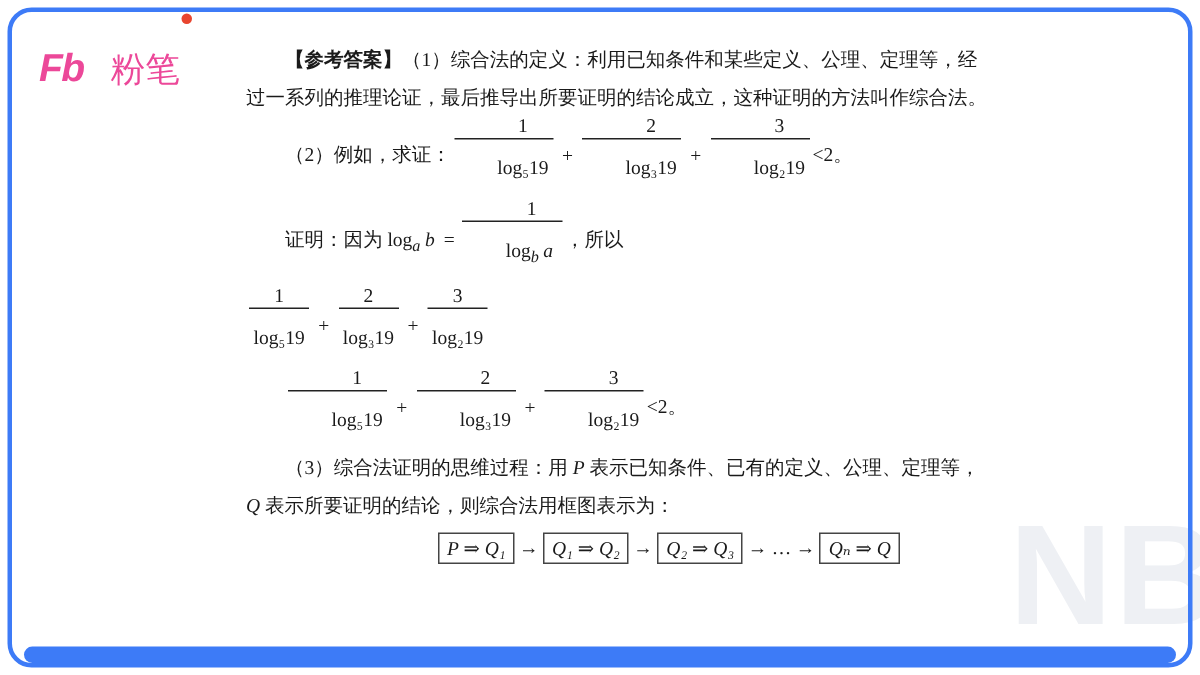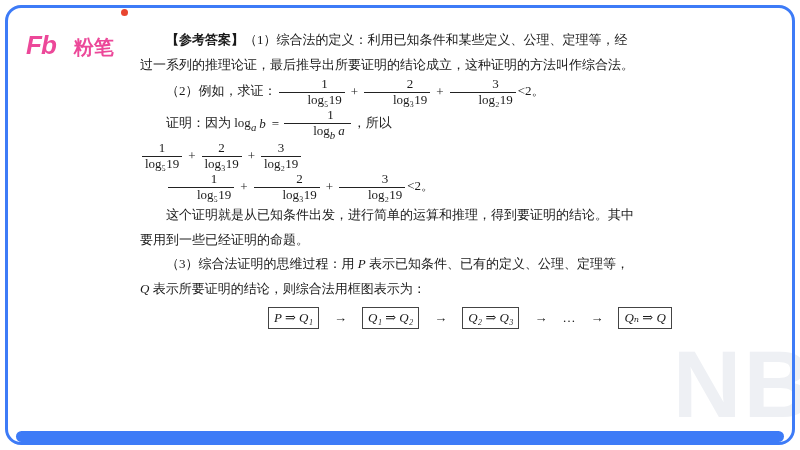--- a/index.html
+++ b/index.html
@@ -16,54 +16,54 @@
   }
   .bottom-bar {
     position:absolute; left:16px; right:16px; bottom:8px; height:11px;
     background:#3d7bf7; border-radius:8px; z-index:3;
   }
   .logo {
     position:absolute; left:26px; top:11px; display:flex; align-items:baseline; gap:18px;
     color:#ec4899; font-family:"Liberation Sans","DejaVu Sans",sans-serif; z-index:4;margin-top:19px;
   }
   .logo .fb { font-size:26px; font-weight:bold; font-style:italic; letter-spacing:-1px; }
-  .logo .name { font-size:20px; font-weight:bold; }
+  .logo .name { font-size:23px; font-weight:normal; }
   .red-dot {
     position:absolute; left:121px; top:9px; width:7px; height:7px;
     border-radius:50%; background:#e8452f; z-index:4;
   }
   .watermark {
     position:absolute; right:-14px; top:330px; font-size:95px; font-weight:bold;
     color:#eef0f4; font-family:"Liberation Sans","DejaVu Sans",sans-serif;
     letter-spacing:2px; z-index:0; user-select:none;
   }
 
   .content {
-    position:absolute; left:140px; top:28px; width:494px;
+    position:absolute; left:164px; top:28px; width:494px;
     font-size:13px; line-height:1.9; z-index:1;
   }
   .content p { margin:0; }
   .indent { text-indent:2em; }
   .label { font-weight:bold; }
   .it { font-style:italic; }
   .sp { margin:0 3px; }
   .op { margin:0 4px; }
 
   .frac {
     display:inline-flex; flex-direction:column; align-items:center;
     vertical-align:middle; line-height:1.15; margin:0 2px; text-align:center;
   }
   .frac .num { display:block; padding:0 3px; }
-  .frac .den { display:block; border-top:1px solid #222; padding:0 3px; white-space:nowrap; }
+  .frac .den { display:block; border-top:1px solid #222; padding:12px 3px; white-space:nowrap; }
 
   .eqline { margin:2px 0; }
   .eq2 { margin-left:190px; }
 
   .flow {
-    display:flex; align-items:center; gap:15px; margin:4px 0 4px 128px;
+    display:flex; align-items:center; gap:3px; margin:4px 0 4px 128px;
     font-size:13px; white-space:nowrap;
   }
   .flow .box { border:1px solid #444; padding:0 5px; font-style:italic; line-height:1.5; }
   .flow .arr, .flow .ellipsis { color:#1a1a1a; }
 </style>
 </head>
 <body>
 
 <div class="page">
 
@@ -114,21 +114,20 @@
           <span class="num">1</span>
           <span class="den">log₅19</span>
         </span><span class="op">+</span><span class="frac">
           <span class="num">2</span>
           <span class="den">log₃19</span>
         </span><span class="op">+</span><span class="frac">
           <span class="num">3</span>
           <span class="den">log₂19</span>
         </span><span>&lt;2。</span></p>
 
-    <p class="indent">这个证明就是从已知条件出发，进行简单的运算和推理，得到要证明的结论。其中要用到一些已经证明的命题。</p>
 
     <p class="indent"><span>（3）综合法证明的思维过程：用 </span><span class="it">P</span><span> 表示已知条件、已有的定义、公理、定理等，</span><span class="it">Q</span><span> 表示所要证明的结论，则综合法用框图表示为：</span></p>
 
     <div class="flow">
       <span class="box">P ⇒ Q₁</span>
       <span class="arr">→</span>
       <span class="box">Q₁ ⇒ Q₂</span>
       <span class="arr">→</span>
       <span class="box">Q₂ ⇒ Q₃</span>
       <span class="arr">→</span>

